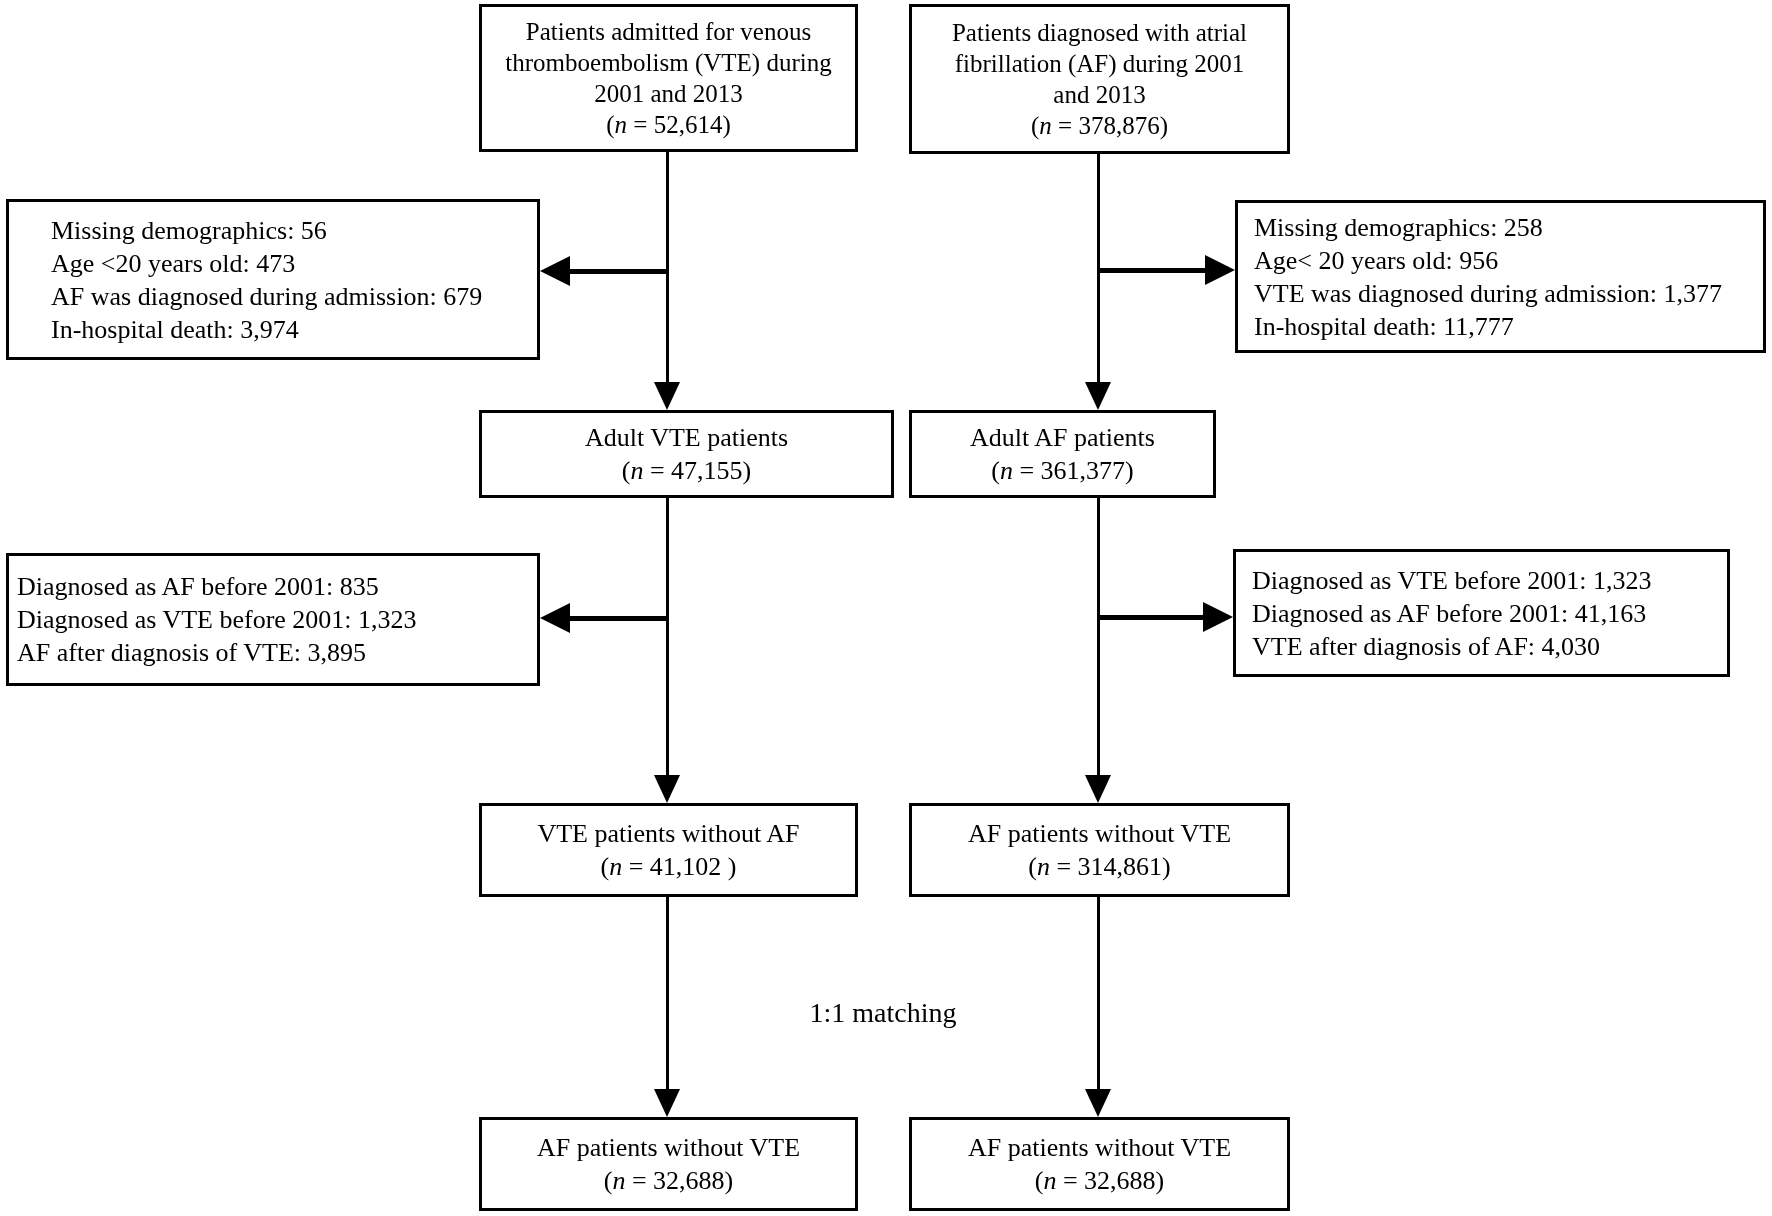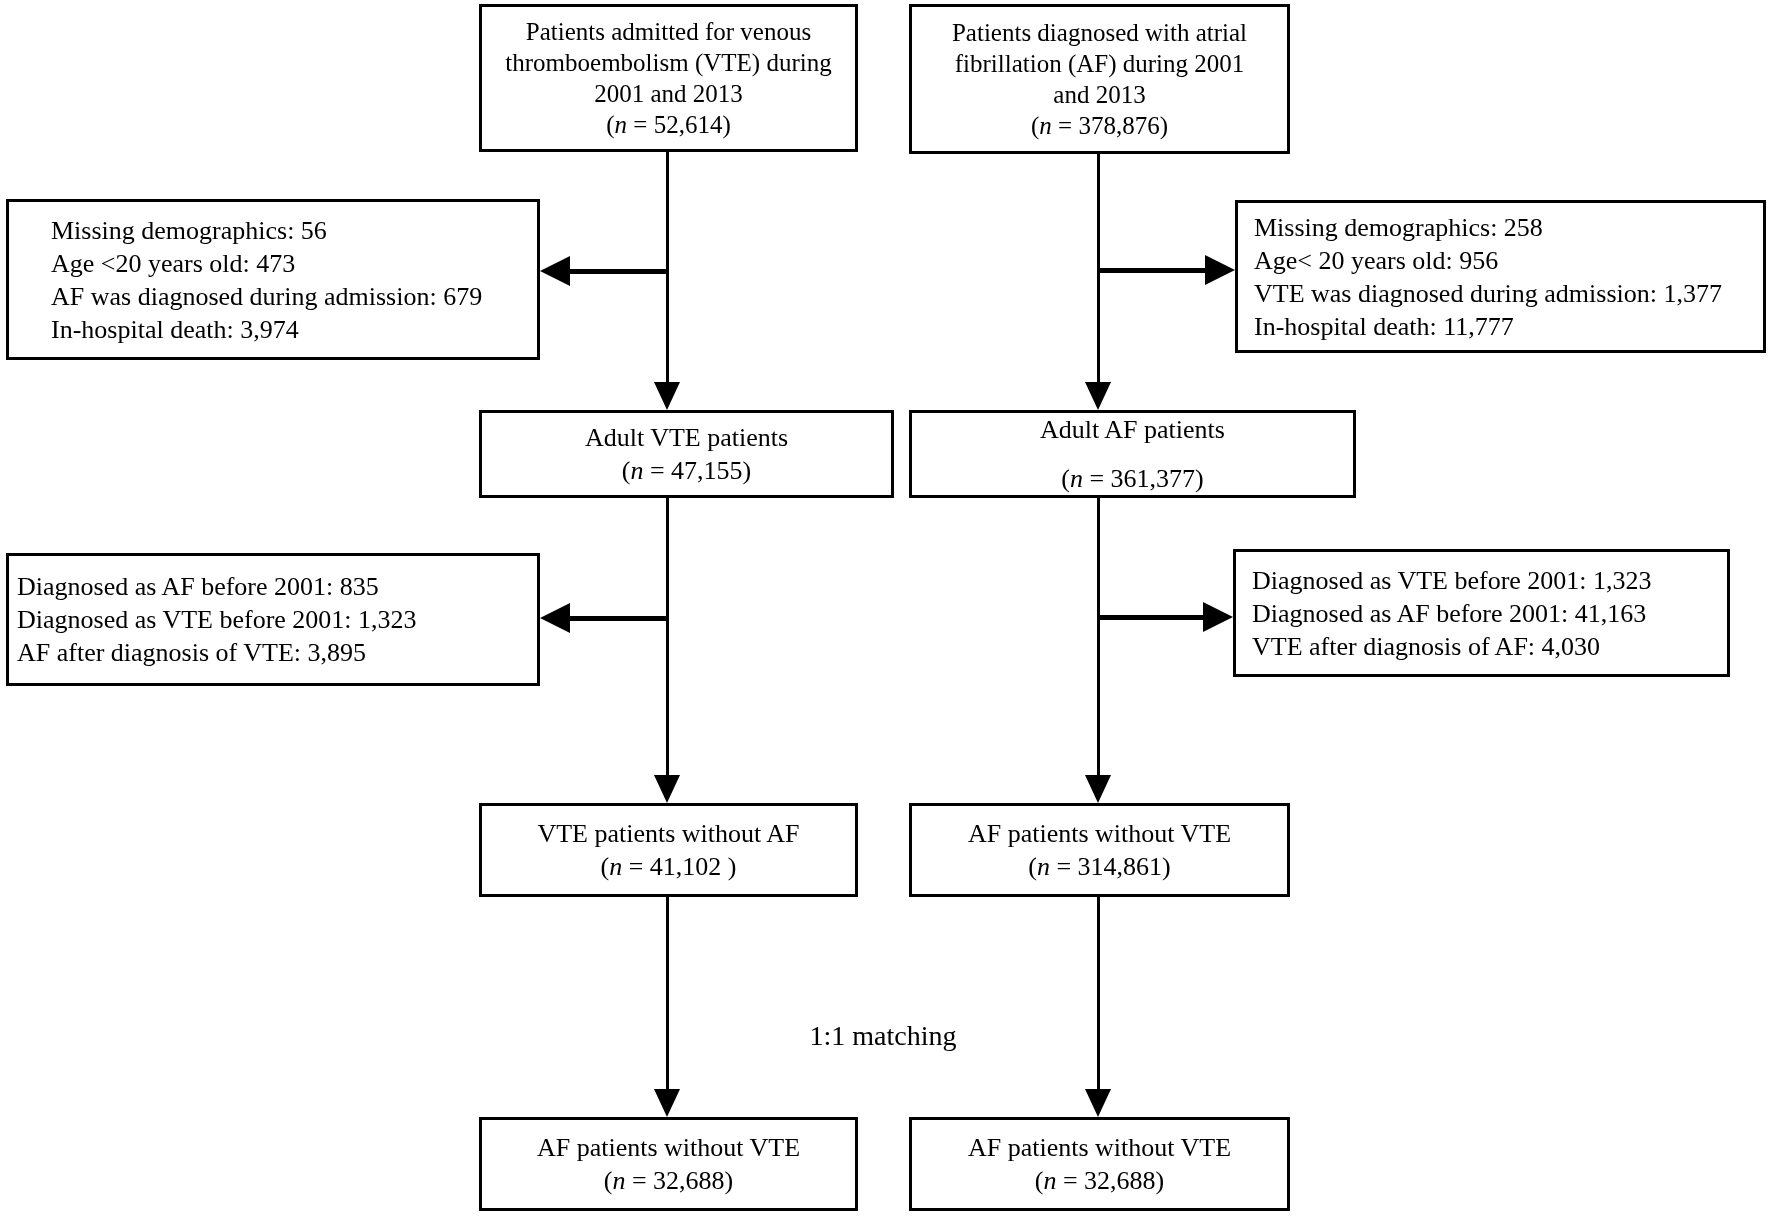--- a/index.html
+++ b/index.html
@@ -102,21 +102,21 @@
     <div class="line">Age&lt; 20 years old: 956</div>
     <div class="line">VTE was diagnosed during admission: 1,377</div>
     <div class="line">In-hospital death: 11,777</div>
   </div>
 
   <div class="box centered" style="left:479px; top:410px; width:415px; height:88px;">
     <div class="line">Adult VTE patients</div>
     <div class="line">(<i>n</i> = 47,155)</div>
   </div>
 
-  <div class="box centered" style="left:909px; top:410px; width:447px; height:88px;justify-content:space-between;">
+  <div class="box centered" style="left:909px; top:410px; width:307px; height:88px;">
     <div class="line">Adult AF patients</div>
     <div class="line">(<i>n</i> = 361,377)</div>
   </div>
 
   <div class="box leftalign" style="left:6px; top:553px; width:534px; height:133px;padding-left:8px;">
     <div class="line">Diagnosed as AF before 2001: 835</div>
     <div class="line">Diagnosed as VTE before 2001: 1,323</div>
     <div class="line">AF after diagnosis of VTE: 3,895</div>
   </div>
 
@@ -129,21 +129,21 @@
   <div class="box centered" style="left:479px; top:803px; width:379px; height:94px;">
     <div class="line">VTE patients without AF</div>
     <div class="line">(<i>n</i> = 41,102 )</div>
   </div>
 
   <div class="box centered" style="left:909px; top:803px; width:381px; height:94px;">
     <div class="line">AF patients without VTE</div>
     <div class="line">(<i>n</i> = 314,861)</div>
   </div>
 
-  <div class="floating-label" style="left:667px; top:996px; width:432px;margin-top:23px;">1:1 matching</div>
+  <div class="floating-label" style="left:667px; top:996px; width:432px;">1:1 matching</div>
 
   <div class="box centered" style="left:479px; top:1117px; width:379px; height:94px;">
     <div class="line">AF patients without VTE</div>
     <div class="line">(<i>n</i> = 32,688)</div>
   </div>
 
   <div class="box centered" style="left:909px; top:1117px; width:381px; height:94px;">
     <div class="line">AF patients without VTE</div>
     <div class="line">(<i>n</i> = 32,688)</div>
   </div>

